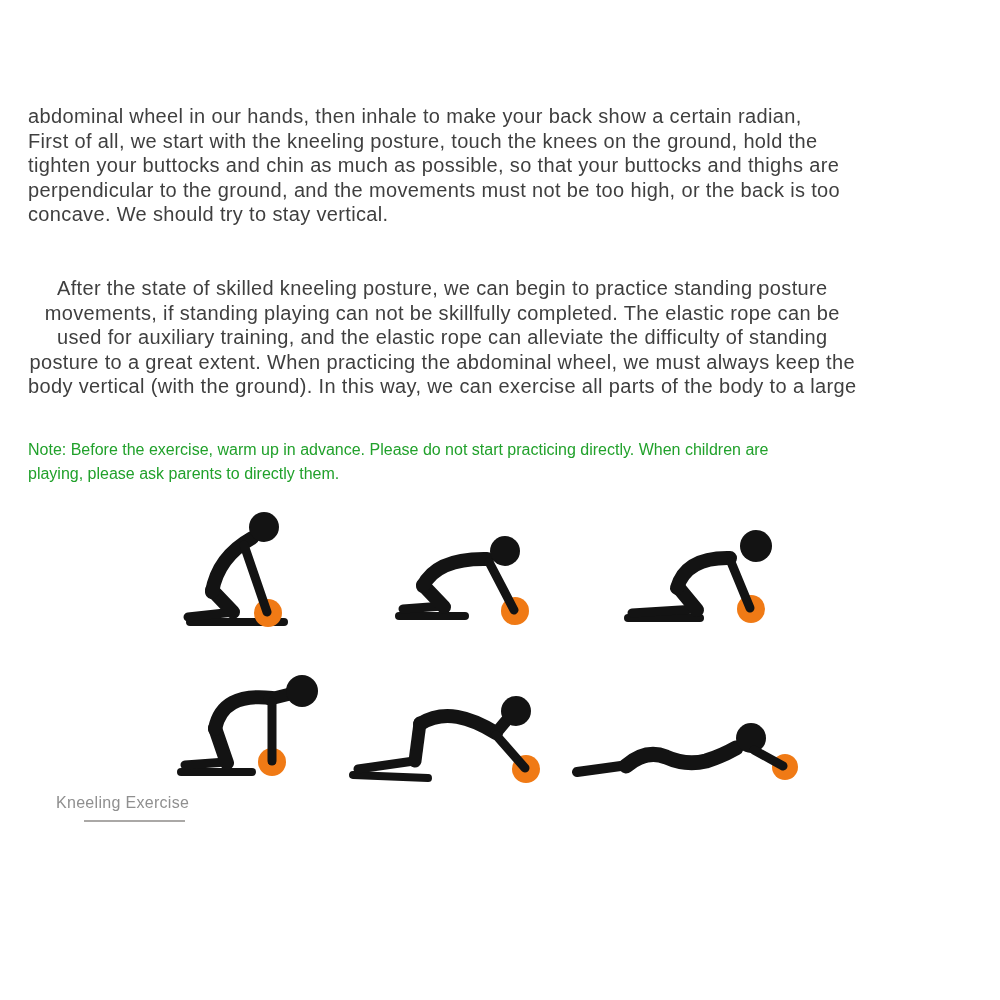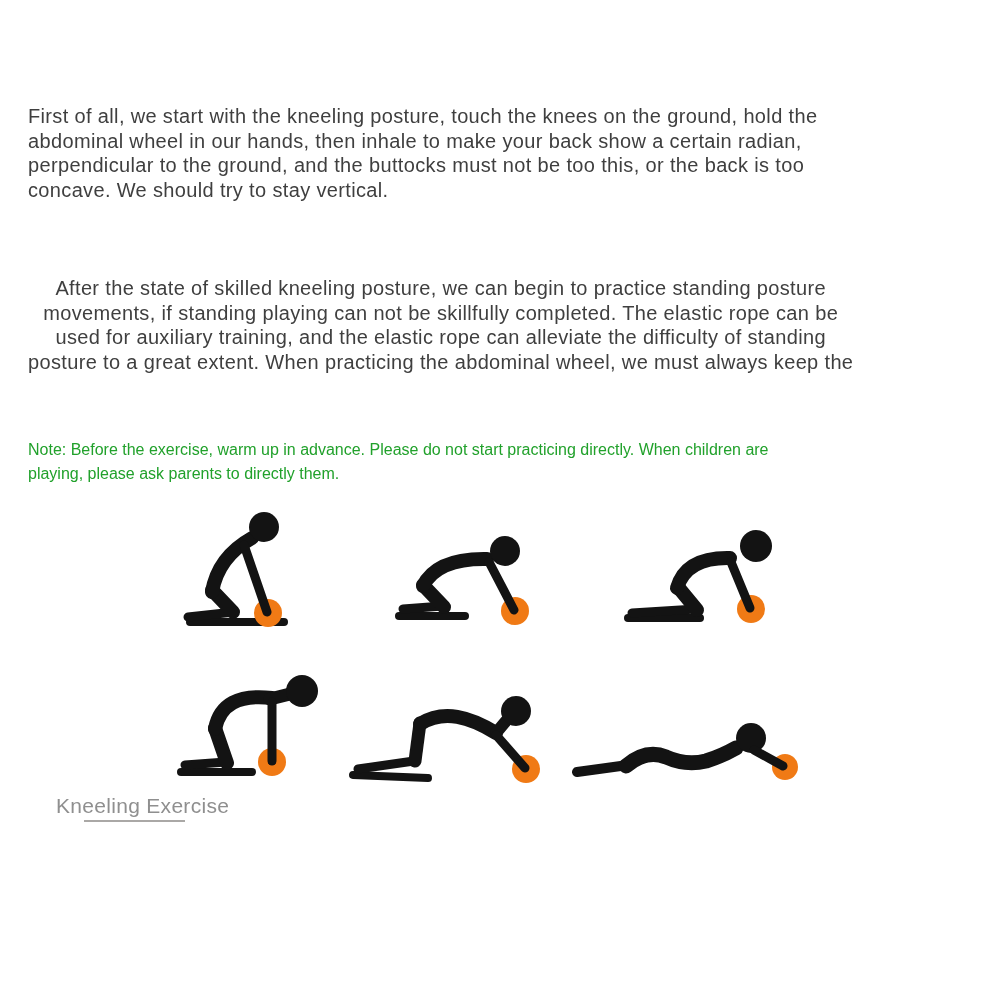--- a/index.html
+++ b/index.html
@@ -24,44 +24,46 @@
     font-size:16px;line-height:23.5px;letter-spacing:0px;
   }
   .figures{position:absolute;left:0;top:0;width:1000px;height:1000px;}
   .fig{position:absolute;}
   .fig .bone{stroke:var(--figure_black,#131313);stroke-linecap:round;fill:none;}
   .fig .head{fill:var(--figure_black,#131313);}
   .fig .wheel{fill:var(--wheel_orange,#f07a15);}
   .caption{
     position:absolute;left:56px;top:794px;
     color:var(--caption_gray,#8f8f8f);
-    font-size:21px;letter-spacing:0.3px;
+    font-size:16px;letter-spacing:0.3px;
   }
   .caption-underline{
     position:absolute;left:84px;top:820px;width:101px;height:2px;
     background:var(--underline_gray,#aaa8a6);
   }
 </style>
 </head>
 <body>
 
 <div class="page">
 
   <div class="textblock body-text p1">
+      <div>abdominal wheel in our hands, then inhale to make your back show a certain radian,</div>
       <div>First of all, we start with the kneeling posture, touch the knees on the ground, hold the</div>
-      <div>abdominal wheel in our hands, then inhale to make your back show a certain radian,</div>
-      <div>perpendicular to the ground, and the buttocks must not be too this, or the back is too</div>
+      <div>tighten your buttocks and chin as much as possible, so that your buttocks and thighs are</div>
+      <div>perpendicular to the ground, and the movements must not be too high, or the back is too</div>
       <div>concave. We should try to stay vertical.</div>
     </div>
 
   <div class="textblock body-text p2">
       <div>After the state of skilled kneeling posture, we can begin to practice standing posture</div>
       <div>movements, if standing playing can not be skillfully completed. The elastic rope can be</div>
       <div>used for auxiliary training, and the elastic rope can alleviate the difficulty of standing</div>
       <div>posture to a great extent. When practicing the abdominal wheel, we must always keep the</div>
+      <div>body vertical (with the ground). In this way, we can exercise all parts of the body to a large</div>
     </div>
 
   <div class="textblock note-text">
       <div>Note: Before the exercise, warm up in advance. Please do not start practicing directly. When children are</div>
       <div>playing, please ask parents to directly them.</div>
     </div>
 
   <div class="figures">
 
     <svg class="fig" style="left:180px;top:505px" width="120" height="130" viewBox="0 0 120 130">

